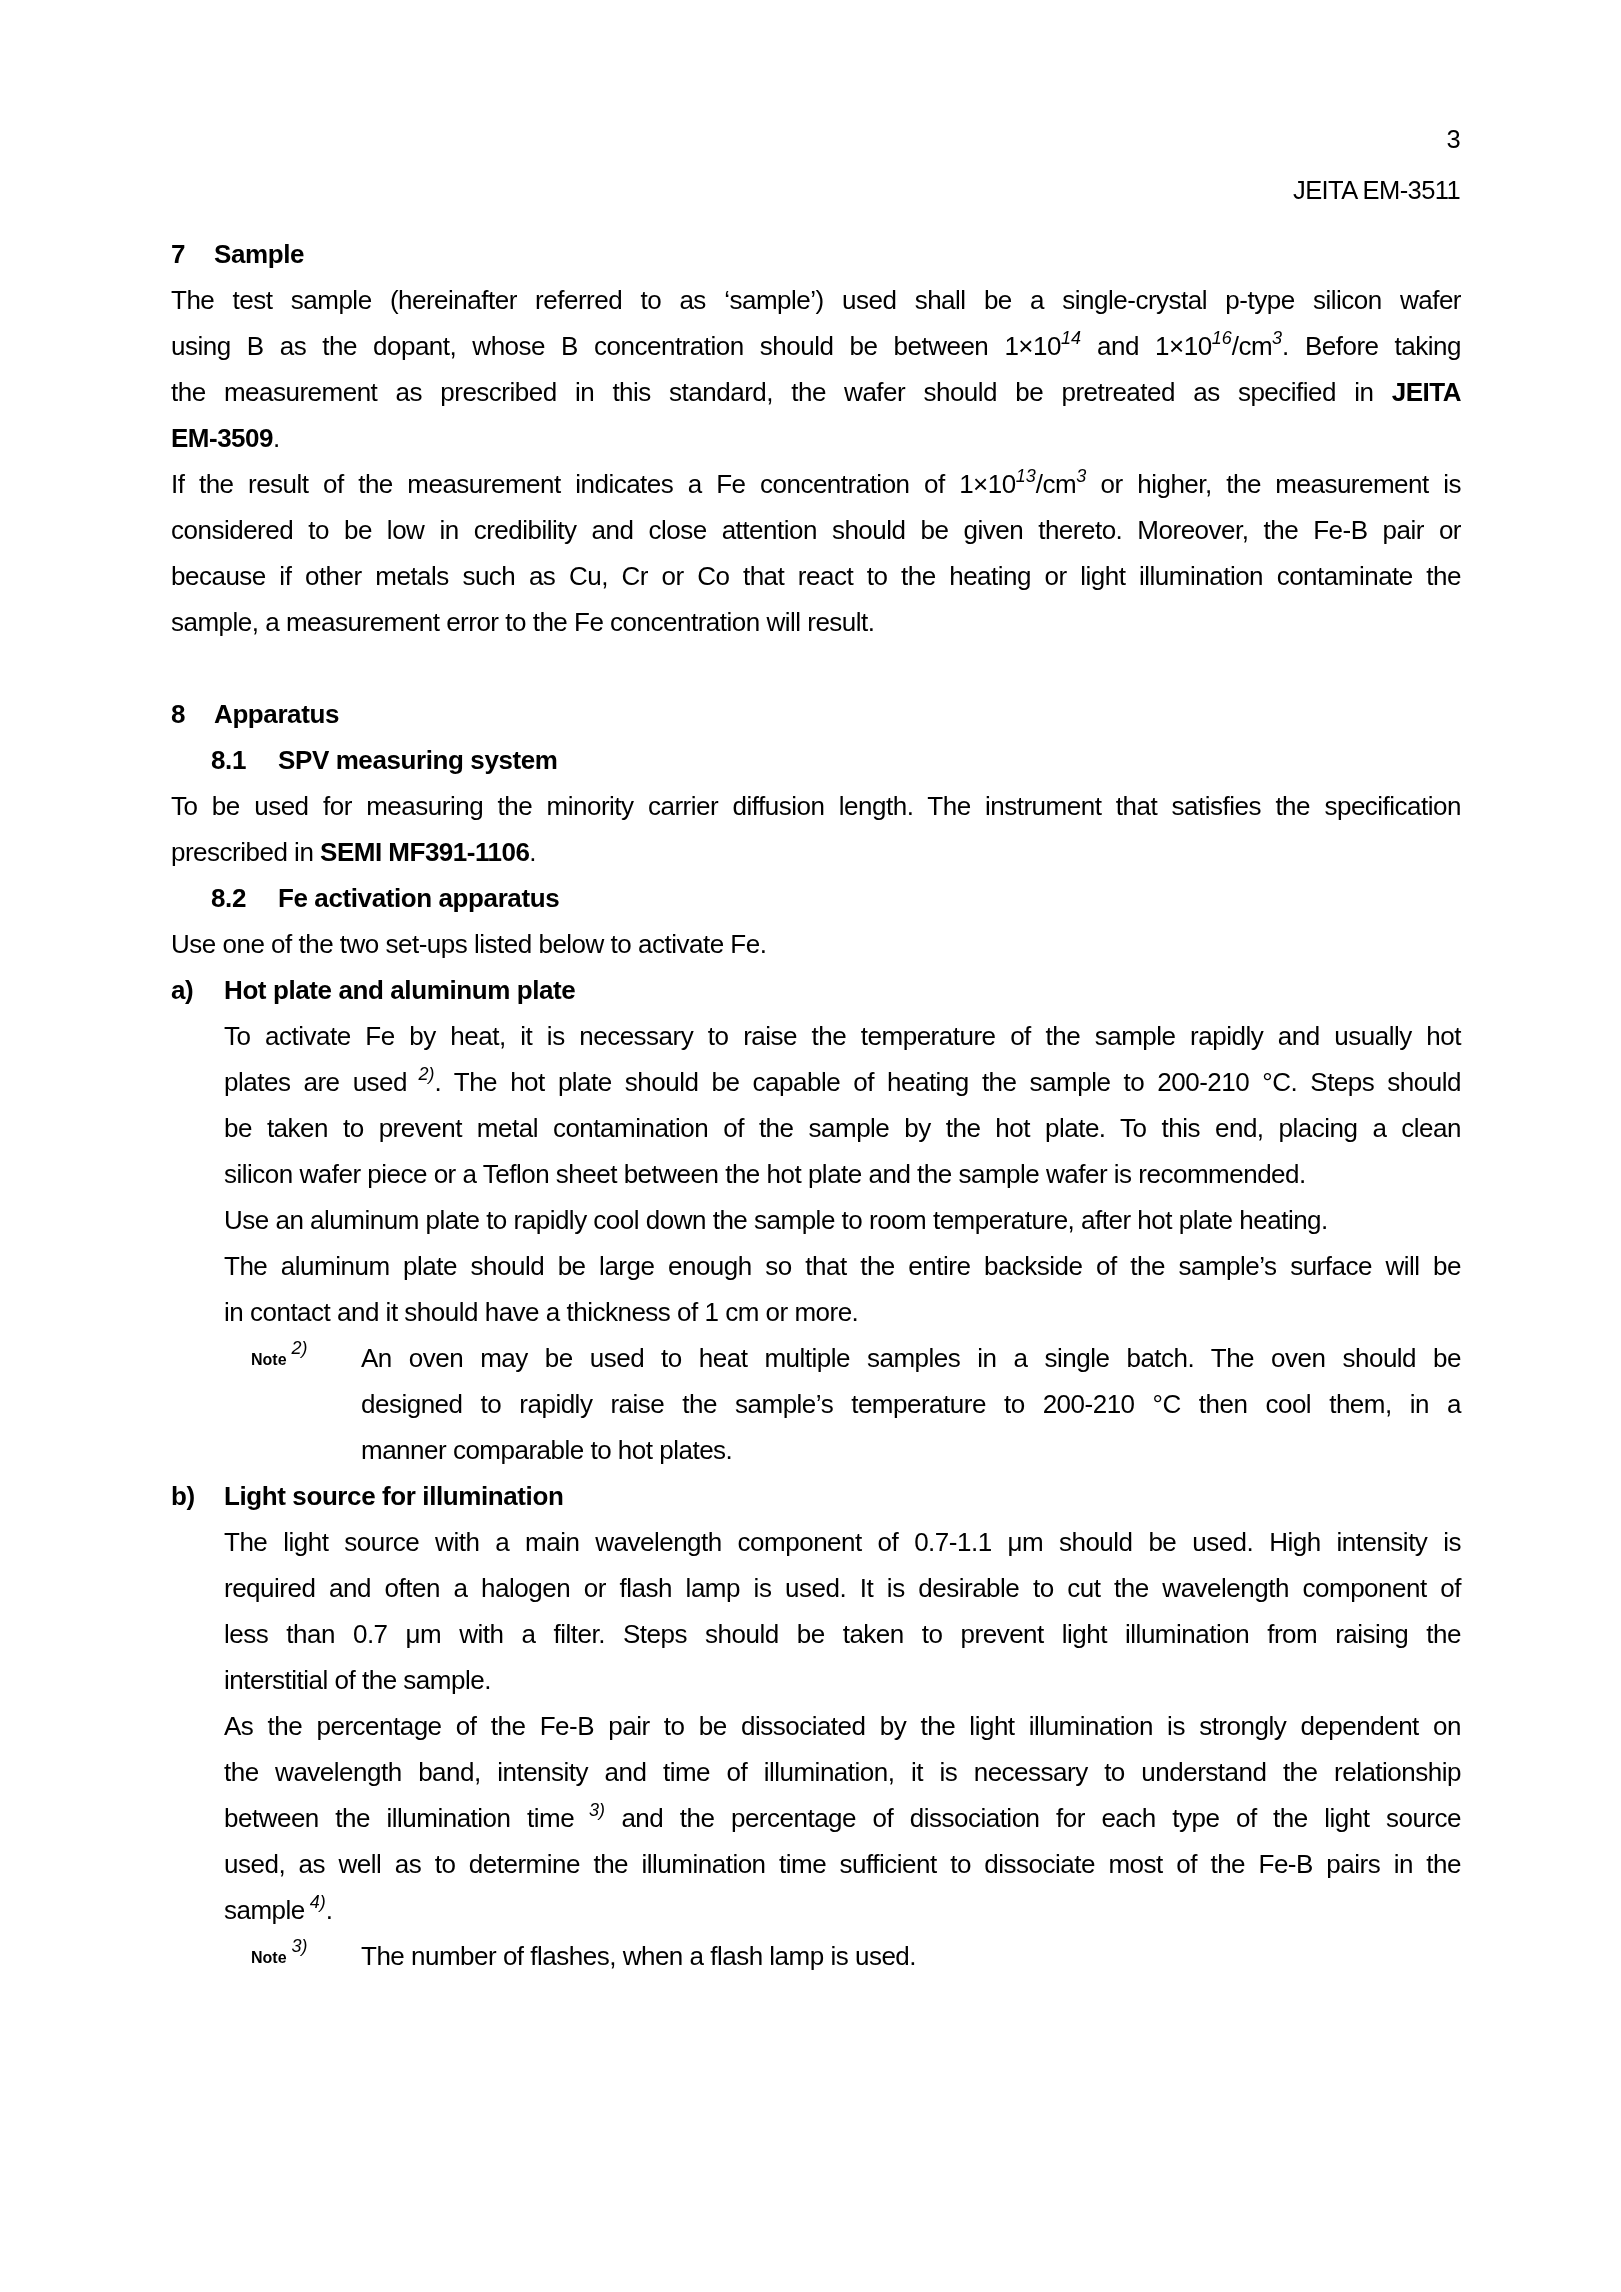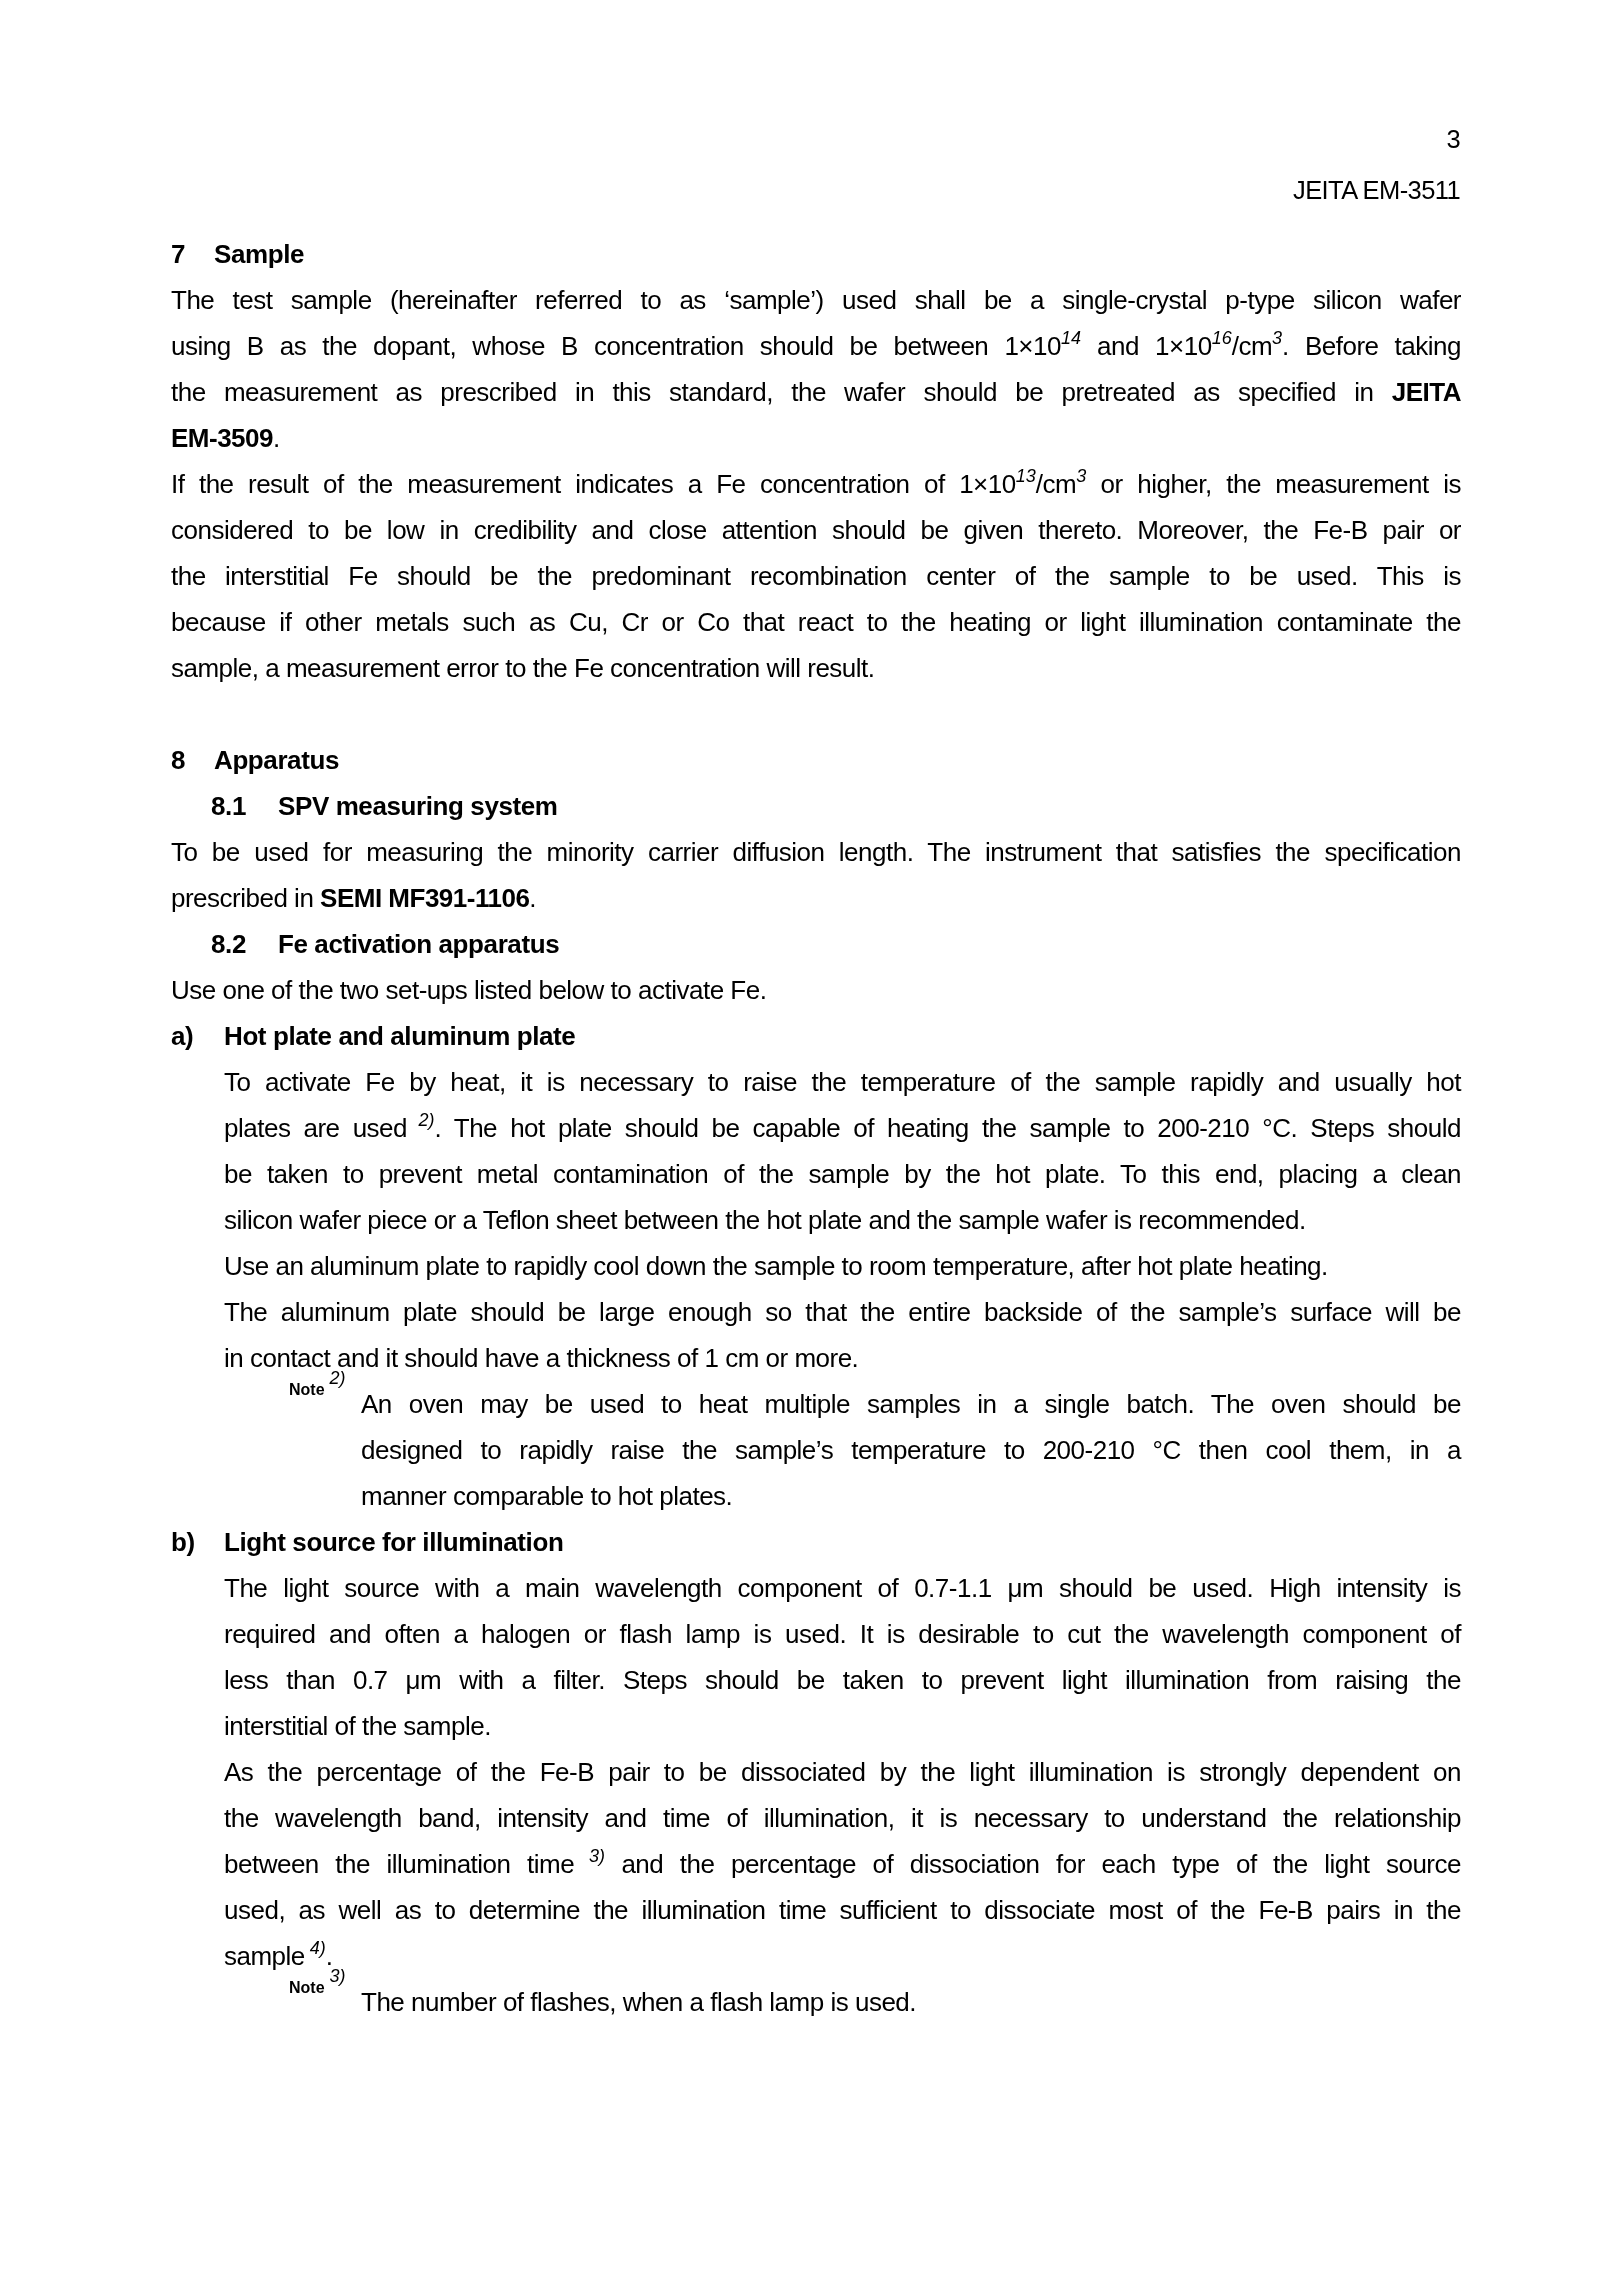--- a/index.html
+++ b/index.html
@@ -13,21 +13,21 @@
   .ln { font-size: 26px; line-height: 46px; letter-spacing: -0.5px; word-spacing: 0px; }
   .just { text-align: justify; text-align-last: justify; }
   .b { font-weight: bold; }
   .h1 { font-size: 26px; line-height: 46px; font-weight: bold; letter-spacing: -0.4px; }
   .h1 .num { display: inline-block; width: 43px; }
   .h2 .num { display: inline-block; width: 67px; margin-left: 40px; }
   .h3 { font-size: 26px; line-height: 46px; font-weight: bold; letter-spacing: -0.4px; }
   .h3 .num { display: inline-block; width: 53px; }
   .ind { padding-left: 53px; }
   .note { position: relative; padding-left: 190px; }
-  .note .lbl { position: absolute; left: 80px; top: 0; font-weight: bold; margin-left: 38px; }
+  .note .lbl { position: absolute; left: 80px; top: 16px; font-weight: bold; }
   .gap { height: 46px; }
   sup { font-size: 18px; vertical-align: baseline; position: relative; top: -10.8px; line-height: 0; letter-spacing: 0; font-style: italic; }
   .b sup, .lbl sup { font-weight: normal; }
 </style>
 </head>
 <body>
 
 <div class="page">
 
   <div class="hdr pno">3</div>
@@ -42,21 +42,20 @@
     <div>
       <div class="ln just">The test sample (hereinafter referred to as ‘sample’) used shall be a single-crystal p-type silicon wafer</div>
       <div class="ln just"><span>using B as the dopant, whose B concentration should be between 1×10</span><sup>14</sup><span> and 1×10</span><sup>16</sup><span>/cm</span><sup>3</sup><span>. Before taking</span></div>
       <div class="ln just"><span>the measurement as prescribed in this standard, the wafer should be pretreated as specified in </span><span class="b">JEITA</span></div>
       <div class="ln"><span class="b">EM-3509</span><span>.</span></div>
     </div>
 
     <div>
       <div class="ln just"><span>If the result of the measurement indicates a Fe concentration of 1×10</span><sup>13</sup><span>/cm</span><sup>3</sup><span> or higher, the measurement is</span></div>
       <div class="ln just">considered to be low in credibility and close attention should be given thereto. Moreover, the Fe-B pair or</div>
-      <div class="ln just">the interstitial Fe should be the predominant recombination center of the sample to be used. This is</div>
       <div class="ln just">because if other metals such as Cu, Cr or Co that react to the heating or light illumination contaminate the</div>
       <div class="ln">sample, a measurement error to the Fe concentration will result.</div>
     </div>
 
     <div class="gap"></div>
 
     <div class="h1">
       <span class="num">8</span><span>Apparatus</span>
     </div>
 

